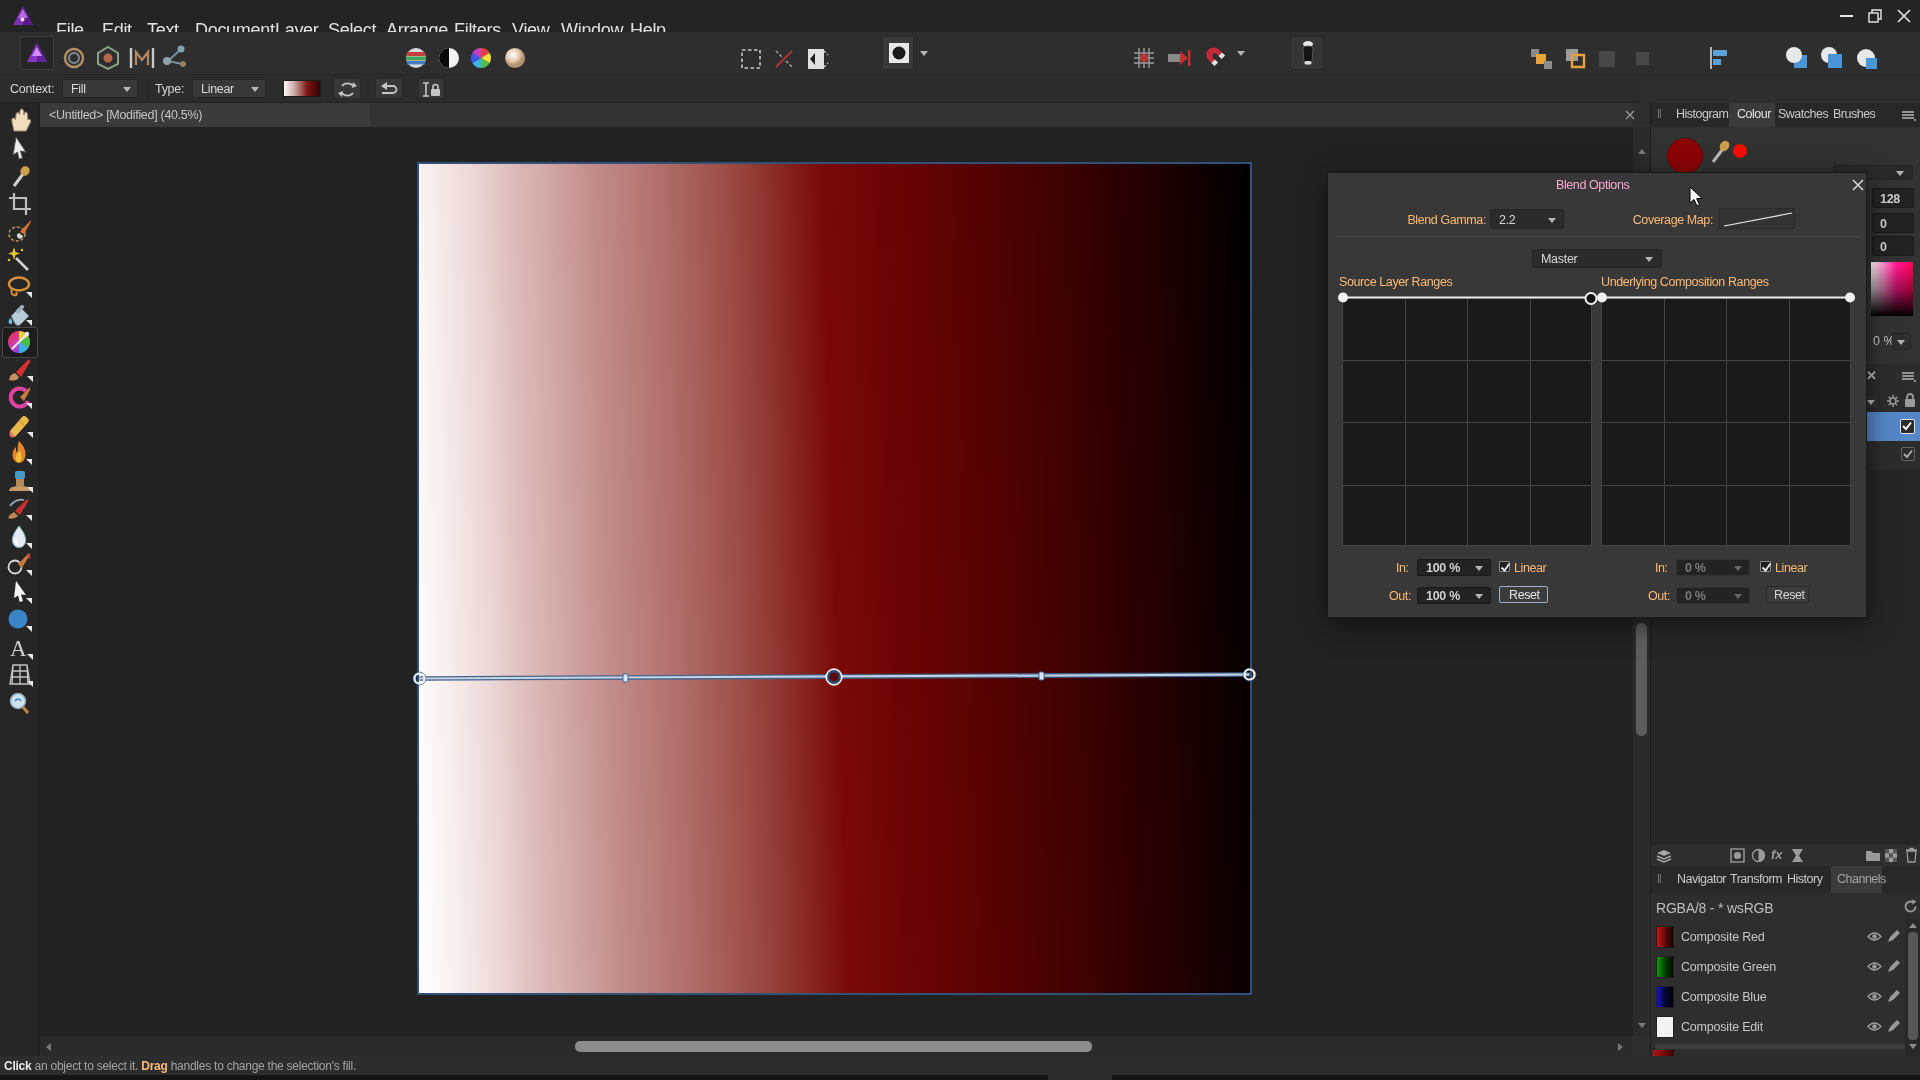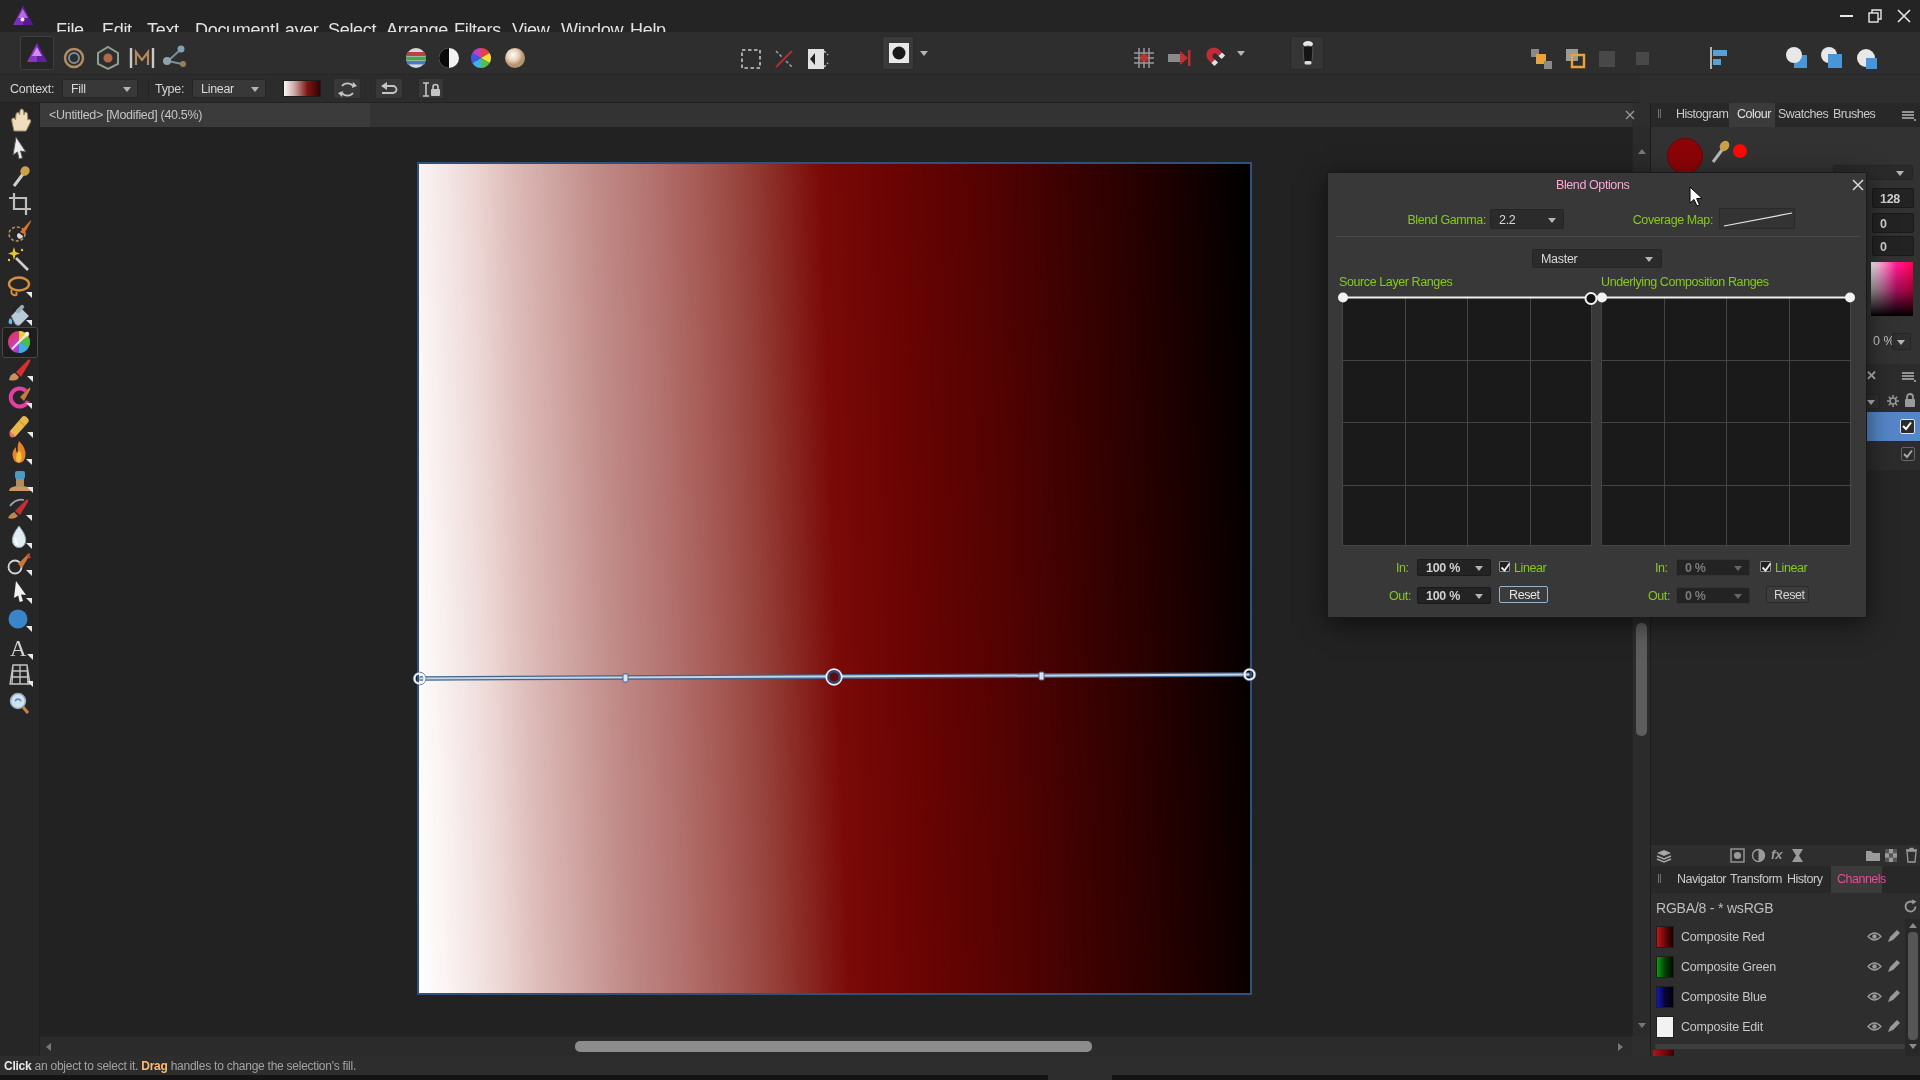--- a/index.html
+++ b/index.html
@@ -27,21 +27,21 @@
 #vscroll { left:1632px; top:127px; width:18px; height:909px; background:#2b2b2b; border-left:1px solid #252525; }
 #hscroll { left:40px; top:1036px; width:1592px; height:20px; background:#2b2b2b; border-top:1px solid #252525; }
 #rightpanel { left:1650px; top:103px; width:270px; height:953px; background:#323232; border-left:1px solid #1c1c1c; }
 #statusbar { left:0; top:1056px; width:1920px; height:19px; background:#2d2d2d; color:#a2a2a2; font-size:12px; letter-spacing:-0.25px; }
 #bottombk { left:0; top:1075px; width:1920px; height:5px; background:#141414; }
 #dialog { left:1327px; top:172px; width:540px; height:446px; background:#383838; border:1px solid #191919; box-shadow:0 6px 24px rgba(0,0,0,.55); color:#d2d2d2; font-size:12.5px; letter-spacing:-0.4px; }
 .grid4 { position:absolute; width:250px; height:249px; background:#1a1a1a; border:1px solid #454545; }
 .gl { position:absolute; background:#454545; }
 .inbox { position:absolute; width:74px; height:17px; background:#232323; border:1px solid #1a1a1a; border-radius:2px; color:#cfcfcf; font-size:12.5px; letter-spacing:-0.3px;font-weight:bold; }
 .cb { position:absolute; width:11px; height:11px; background:#1f1f1f; border:1px solid #8a8a8a; border-radius:1px; }
-.lbl { position:absolute; font-size:12.5px; letter-spacing:-0.4px; color:#84cc16; }
+.lbl { position:absolute; font-size:12.5px; letter-spacing:-0.4px; color:#fdba74; }
 .chrow { position:absolute; left:0; width:254px; height:30px; }
 .chtxt { position:absolute; left:30px; top:8px; font-size:12.5px; letter-spacing:-0.2px; color:#c6c6c6; }
 .chthumb { position:absolute; left:5px; top:4px; width:18px; height:22px; border:1px solid #1f1f1f; }
 svg { display:block; }
 </style>
 </head>
 <body>
 
 <div id="menubar" class="abs">
   <svg class="abs" style="left:12px;top:5px" width="22" height="22" viewBox="0 0 22 22">
@@ -536,21 +536,21 @@
       <path d="M2 4 H11 L10 15 H3 Z M1 3 H12 M5 3 V1.5 H8 V3" fill="none" stroke="#9a9a9a" stroke-width="1.3"></path>
     </svg>
   </div>
 
   <div class="abs" style="left:0;top:763px;width:270px;height:27px;background:#282828;color:#c9c9c9;font-size:12.5px;letter-spacing:-0.5px">
     <span class="abs" style="left:6px;top:6px;color:#777;font-size:12px">‖</span>
     <span class="abs" style="left:26px;top:6px">Navigator</span>
     <span class="abs" style="left:79px;top:6px">Transform</span>
     <span class="abs" style="left:136px;top:6px">History</span>
     <div class="abs" style="left:180px;top:0;width:51px;height:27px;background:#3b3b3b"></div>
-    <span class="abs" style="left:186px;top:6px;color:#ec4899">Channels</span>
+    <span class="abs" style="left:186px;top:6px;color:#a3a3a3">Channels</span>
   </div>
 
   <div class="abs" style="left:0;top:790px;width:270px;height:163px;background:#2e2e2e">
     <span class="abs" style="left:5px;top:7px;font-size:14px;letter-spacing:-0.2px;color:#bdbdbd">RGBA/8 - * wsRGB</span>
     <svg class="abs" style="left:252px;top:6px" width="15" height="15" viewBox="0 0 15 15">
       <path d="M12.5 7.5 A5 5 0 1 1 10 3.2" fill="none" stroke="#9a9a9a" stroke-width="1.8"></path>
       <polygon points="9,0.5 13.5,2.5 9.5,5.5" fill="#9a9a9a"></polygon>
     </svg>
     <div class="chrow" style="top:29px">
       <div class="chthumb" style="background:linear-gradient(90deg,#c11616,#4d0505 65%,#180101)"></div>

